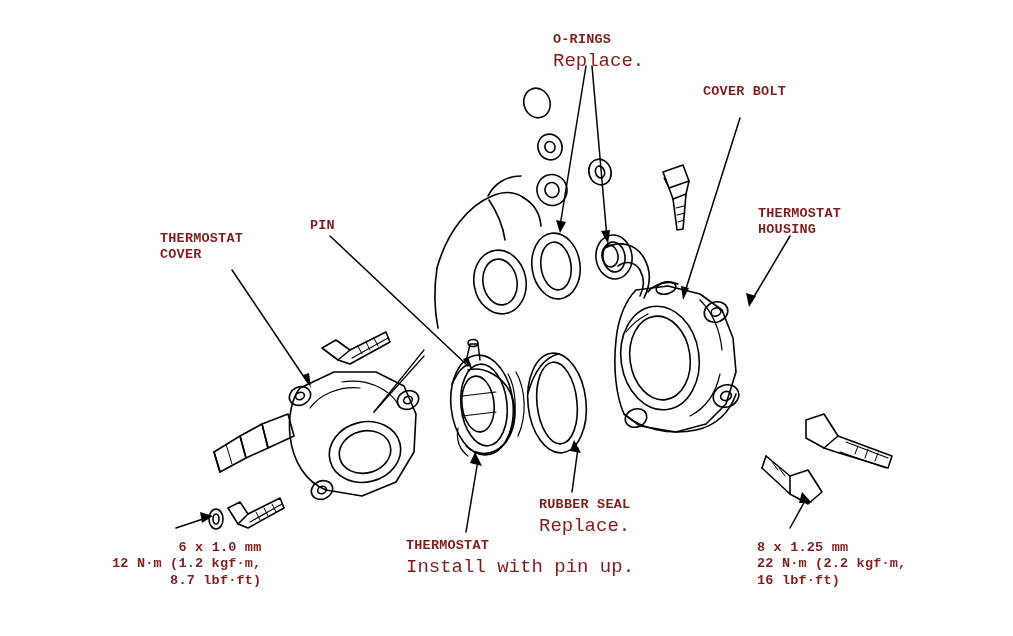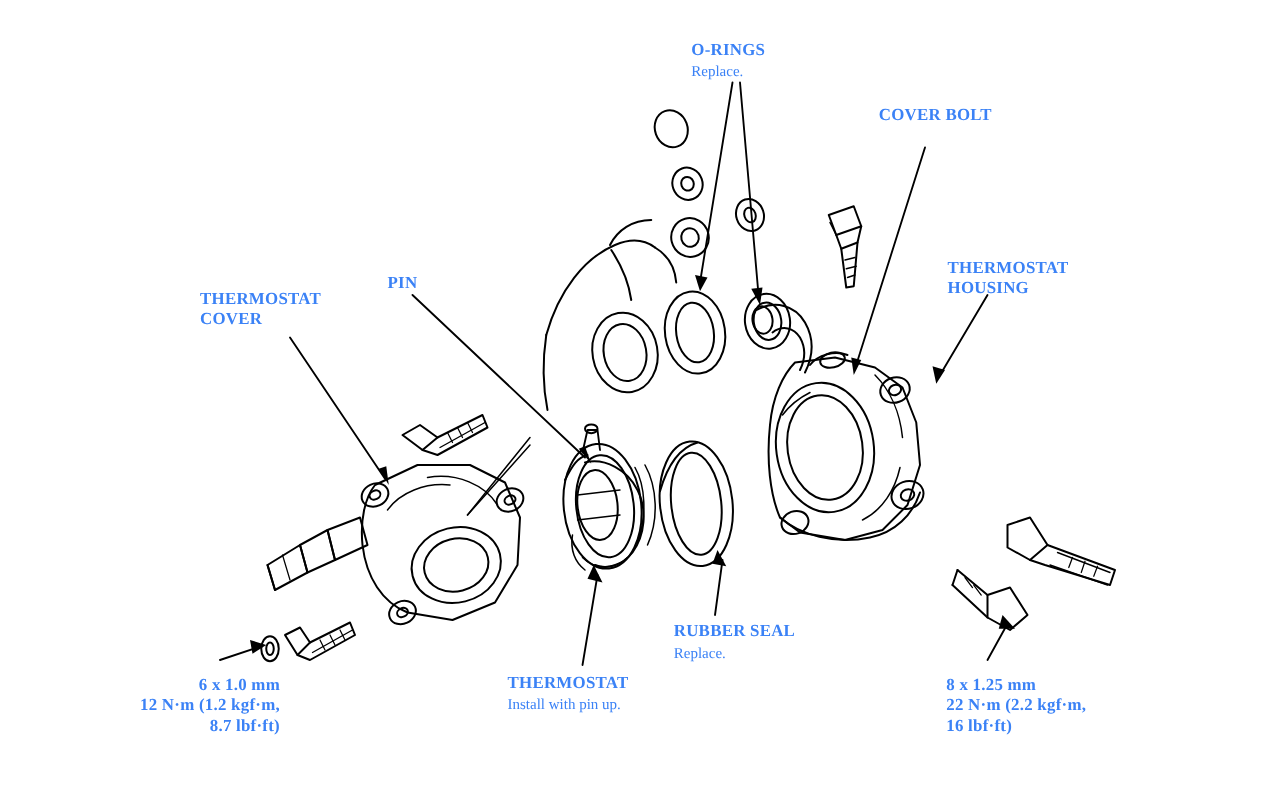--- a/index.html
+++ b/index.html
@@ -18,33 +18,33 @@
   }
   #art {
     position: absolute;
     left: 0;
     top: 0;
     width: 1013px;
     height: 636px;
   }
   .label {
     position: absolute;
-    font-family: Liberation Serif, serif;
-    color: #3b82f6;
+    font-family: Liberation Mono, monospace;
+    color: #7f1d1d;
     line-height: 1.22;
     white-space: pre;
   }
   .label.bold {
     font-weight: bold;
     font-size: 13.5px;
     letter-spacing: 0.2px;
   }
   .label.plain {
     font-weight: normal;
-    font-size: 12px;
+    font-size: 19px;
   }
   .lbl-orings      { left: 553px; top: 32px;  }
   .lbl-orings-sub  { left: 553px; top: 50px;  }
   .lbl-bleed       { left: 703px; top: 84px;  }
   .lbl-bleed-sub   { left: 703px; top: 102px; }
   .lbl-housing     { left: 758px; top: 206px; }
   .lbl-pin         { left: 310px; top: 218px; }
   .lbl-cover       { left: 160px; top: 231px; }
   .lbl-rubber      { left: 539px; top: 497px; }
   .lbl-rubber-sub  { left: 539px; top: 515px; }

